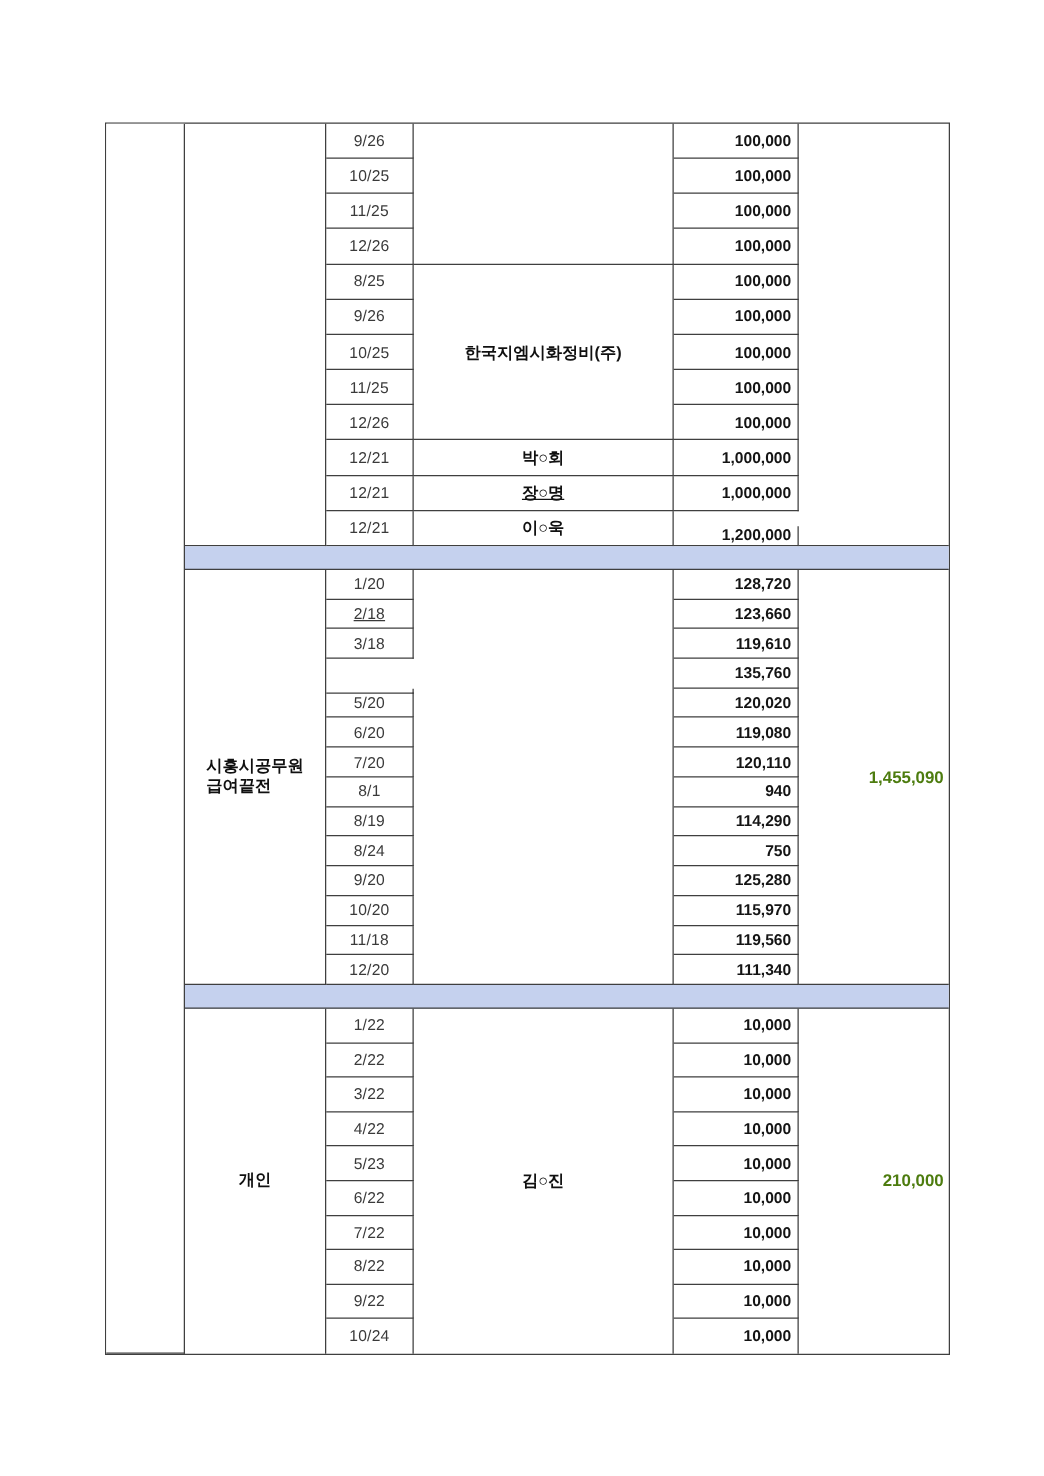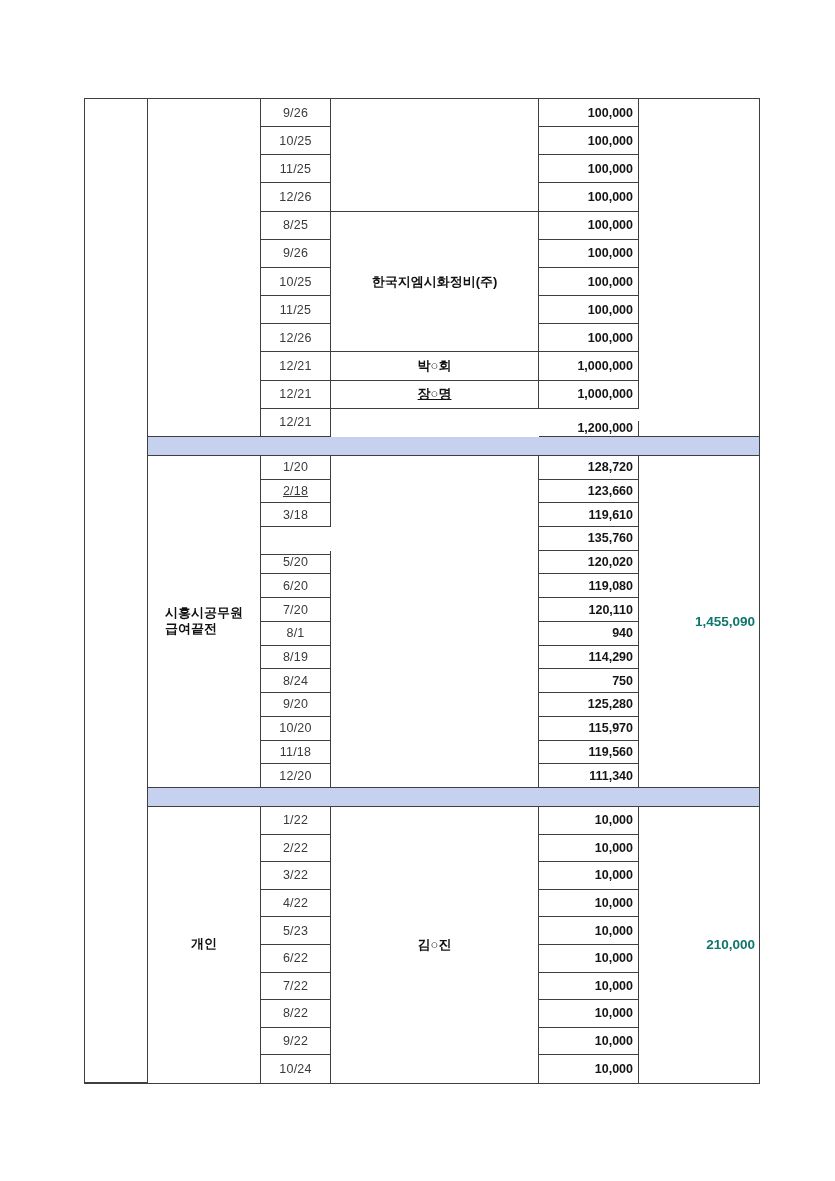--- a/index.html
+++ b/index.html
@@ -68,21 +68,21 @@
     font-size: 13px;
     color: #101010;
     white-space: pre-line;
     line-height: 1.3;
   }
   .total {
     justify-content: flex-end;
     padding-right: 4px;
     font-weight: bold;
     font-size: 13.5px;
-    color: #0f766e;
+    color: #4d7c0f;
   }
   .band { background: var(--band); }
 </style>
 </head>
 <body>
 
 <div class="page">
   <div id="grid" class="grid">
       <div class="cell col-a" style="grid-area: 1 / 1 / span 38;"></div>
       <div class="cell cat" style="grid-area: 1 / 2 / span 12;"></div>
@@ -106,20 +106,21 @@
       <div class="cell date" style="grid-area: 8 / 3 / span 1;">11/25</div>
       <div class="cell amount" style="grid-area: 8 / 5 / span 1;">100,000</div>
       <div class="cell date" style="grid-area: 9 / 3 / span 1;">12/26</div>
       <div class="cell amount" style="grid-area: 9 / 5 / span 1;">100,000</div>
       <div class="cell name" style="grid-area: 10 / 4 / span 1;">박○회</div>
       <div class="cell date" style="grid-area: 10 / 3 / span 1;">12/21</div>
       <div class="cell amount" style="grid-area: 10 / 5 / span 1;">1,000,000</div>
       <div class="cell name" style="grid-area: 11 / 4 / span 1; text-decoration: underline;">장○명</div>
       <div class="cell date" style="grid-area: 11 / 3 / span 1;">12/21</div>
       <div class="cell amount" style="grid-area: 11 / 5 / span 1;">1,000,000</div>
+      <div class="cell name" style="grid-area: 12 / 4 / span 1;">이○욱</div>
       <div class="cell date" style="grid-area: 12 / 3 / span 1;">12/21</div>
       <div class="cell amount" style="grid-area: 12 / 5 / span 1; margin-top: 12px;">1,200,000</div>
       <div class="cell band no-br" style="grid-area: 13 / 2 / span 1 / span 5;"></div>
       <div class="cell cat" style="grid-area: 14 / 2 / span 14;">시흥시공무원
 급여끝전</div>
       <div class="cell total no-br" style="grid-area: 14 / 6 / span 14;">1,455,090</div>
       <div class="cell name" style="grid-area: 14 / 4 / span 14;"></div>
       <div class="cell date" style="grid-area: 14 / 3 / span 1;">1/20</div>
       <div class="cell amount" style="grid-area: 14 / 5 / span 1;">128,720</div>
       <div class="cell date" style="grid-area: 15 / 3 / span 1; text-decoration: underline;">2/18</div>

